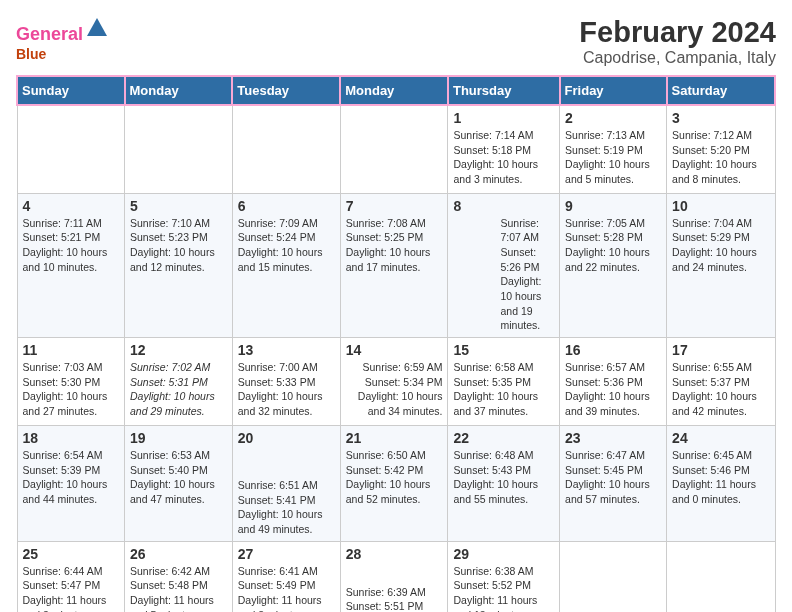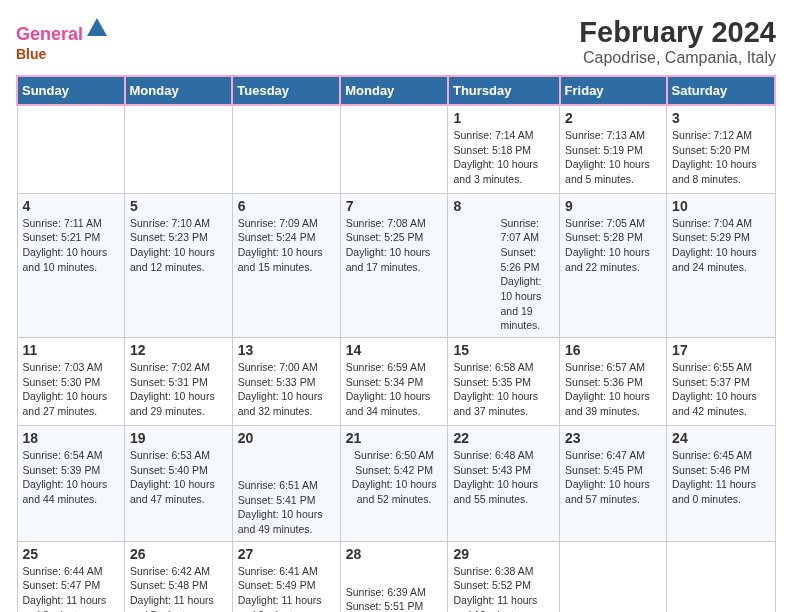--- a/index.html
+++ b/index.html
@@ -207,35 +207,35 @@
       <tr>
         <td>
           <span class="day-number">11</span>
           <div class="day-info" style="white-space: pre-line;">Sunrise: 7:03 AM
 Sunset: 5:30 PM
 Daylight: 10 hours
 and 27 minutes.</div>
         </td>
         <td>
           <span class="day-number">12</span>
-          <div class="day-info" style="white-space: pre-line;">Sunrise: 7:02 AM
+          <div class="day-info" style="white-space: pre-line; font-style: italic;">Sunrise: 7:02 AM
 Sunset: 5:31 PM
 Daylight: 10 hours
 and 29 minutes.</div>
         </td>
         <td>
           <span class="day-number">13</span>
           <div class="day-info" style="white-space: pre-line;">Sunrise: 7:00 AM
 Sunset: 5:33 PM
 Daylight: 10 hours
 and 32 minutes.</div>
         </td>
         <td>
           <span class="day-number">14</span>
-          <div class="day-info" style="white-space: pre-line;">Sunrise: 6:59 AM
+          <div class="day-info" style="white-space: pre-line; text-align: right;">Sunrise: 6:59 AM
 Sunset: 5:34 PM
 Daylight: 10 hours
 and 34 minutes.</div>
         </td>
         <td>
           <span class="day-number">15</span>
           <div class="day-info" style="white-space: pre-line;">Sunrise: 6:58 AM
 Sunset: 5:35 PM
 Daylight: 10 hours
 and 37 minutes.</div>
@@ -272,21 +272,21 @@
         </td>
         <td>
           <span class="day-number">20</span>
           <div class="day-info" style="white-space: pre-line; margin-top: 32px;">Sunrise: 6:51 AM
 Sunset: 5:41 PM
 Daylight: 10 hours
 and 49 minutes.</div>
         </td>
         <td>
           <span class="day-number">21</span>
-          <div class="day-info" style="white-space: pre-line; text-align: center;">Sunrise: 6:50 AM
+          <div class="day-info" style="white-space: pre-line;">Sunrise: 6:50 AM
 Sunset: 5:42 PM
 Daylight: 10 hours
 and 52 minutes.</div>
         </td>
         <td>
           <span class="day-number">22</span>
           <div class="day-info" style="white-space: pre-line;">Sunrise: 6:48 AM
 Sunset: 5:43 PM
 Daylight: 10 hours
 and 55 minutes.</div>

